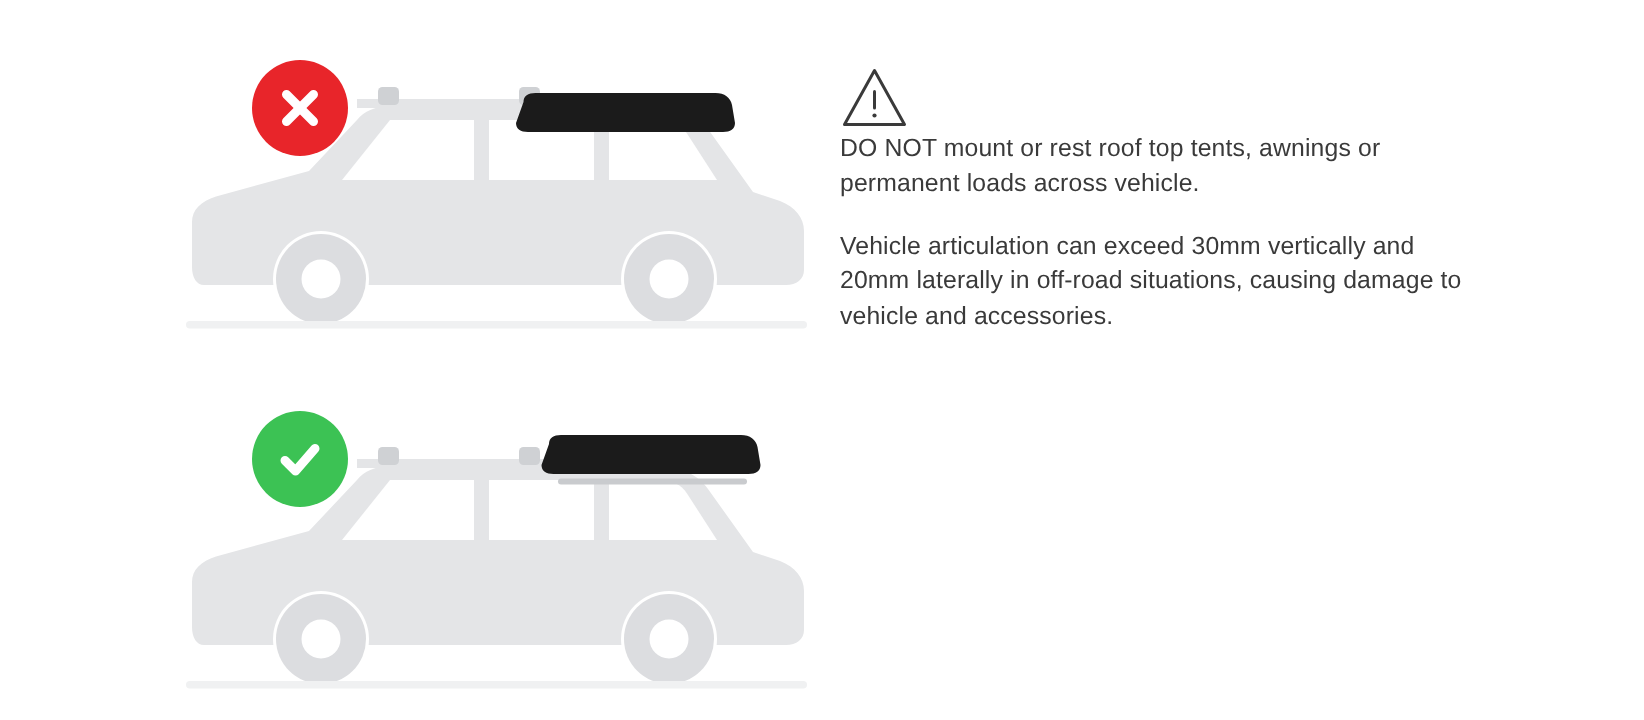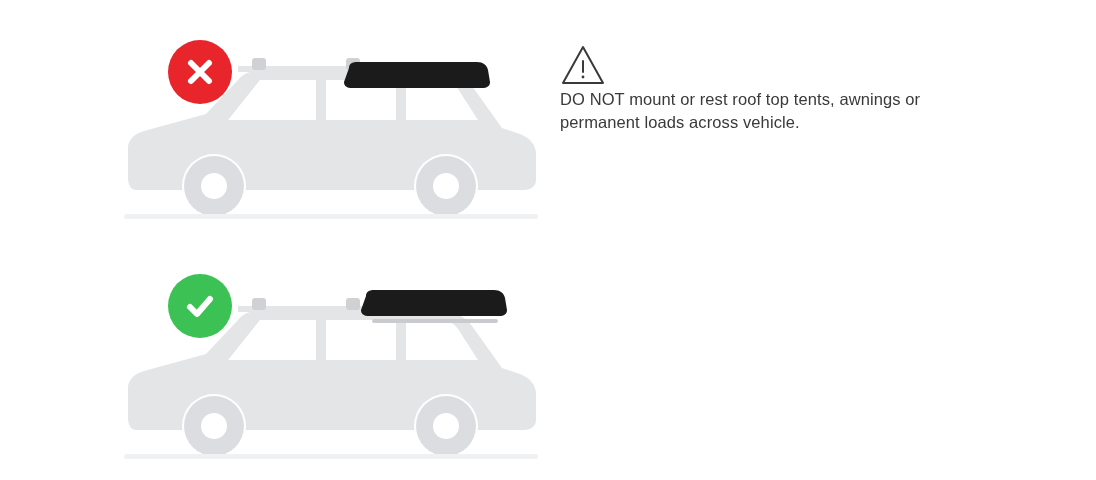--- a/index.html
+++ b/index.html
@@ -137,20 +137,21 @@
     <div class="warn-icon">
       <svg width="46" height="42" viewBox="0 0 46 42">
         <path d="M23,3 L43,39 L3,39 Z" fill="none" stroke="#3a3a3a" stroke-width="2" stroke-linejoin="round"></path>
         <line x1="23" y1="17" x2="23" y2="28" stroke="#3a3a3a" stroke-width="2" stroke-linecap="round"></line>
         <circle cx="23" cy="33" r="1.4" fill="#3a3a3a"></circle>
       </svg>
     </div>
 
     <div class="textcol text-top">
       <p>DO NOT mount or rest roof top tents, awnings or permanent loads across vehicle.</p>
+      <p>Vehicle articulation can exceed 30mm vertically and 20mm laterally in off-road situations, causing damage to vehicle and accessories.</p>
     </div>
   </div>
 
   <div class="row row-bottom">
 
     <div class="badge badge-check">
       <svg width="36" height="36" viewBox="0 0 36 36">
         <polyline points="8,19 15,26 28,11" fill="none" stroke="#ffffff" stroke-width="6" stroke-linecap="round" stroke-linejoin="round"></polyline>
       </svg>
     </div>

